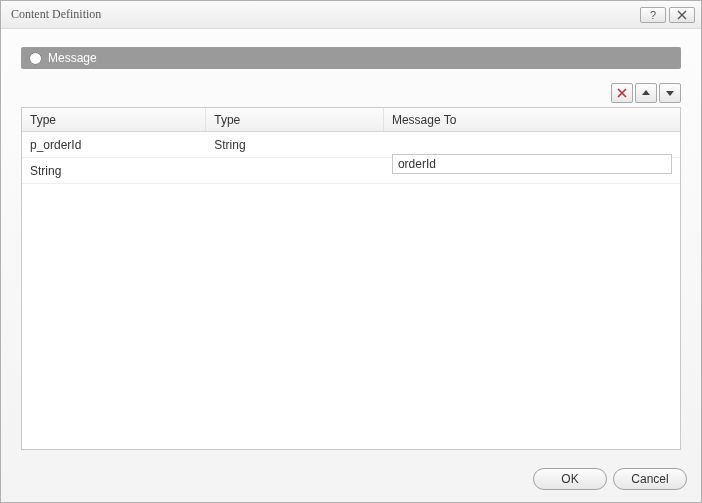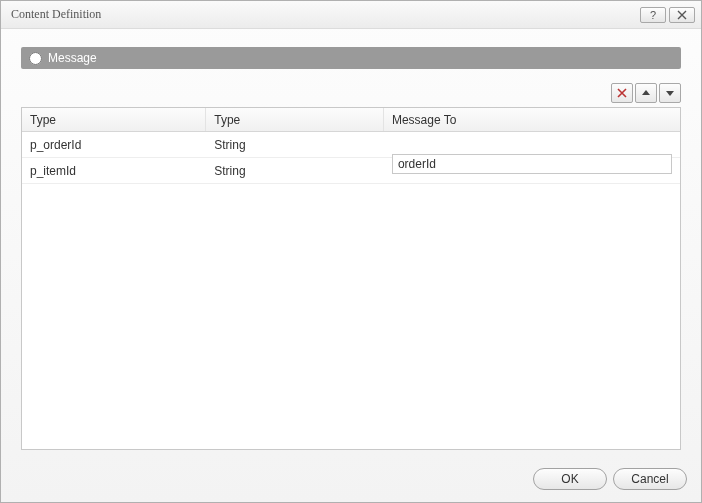--- a/index.html
+++ b/index.html
@@ -202,21 +202,20 @@
 
         <div class="trow">
           <div class="td col-name">p_orderId</div>
           <div class="td col-type">String</div>
           <div class="td col-assign">
             <input class="assign-input" value="orderId" style="">
           </div>
         </div>
 
         <div class="trow">
-          <div class="td col-name">p_itemId</div>
           <div class="td col-type">String</div>
         </div>
 
 
       </div>
     </div>
 
   </div>
 
   <div class="button-row">

